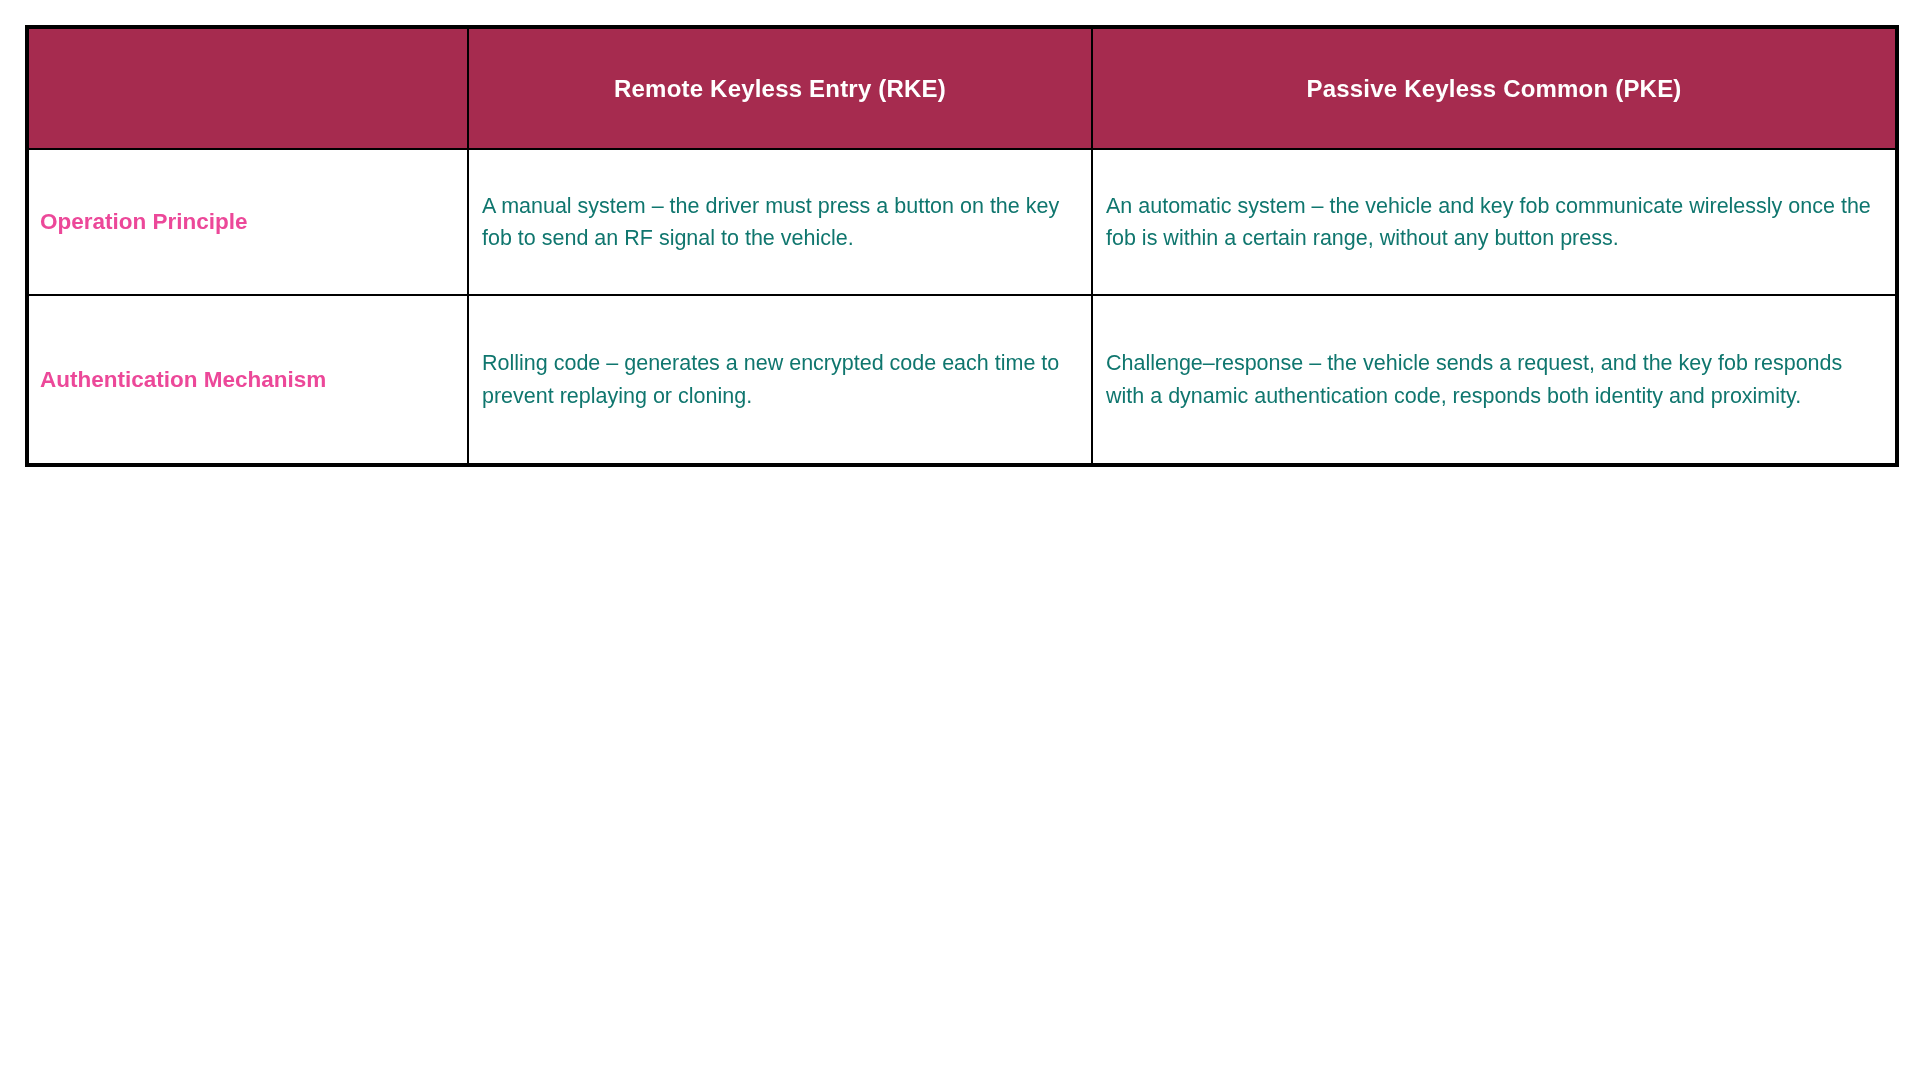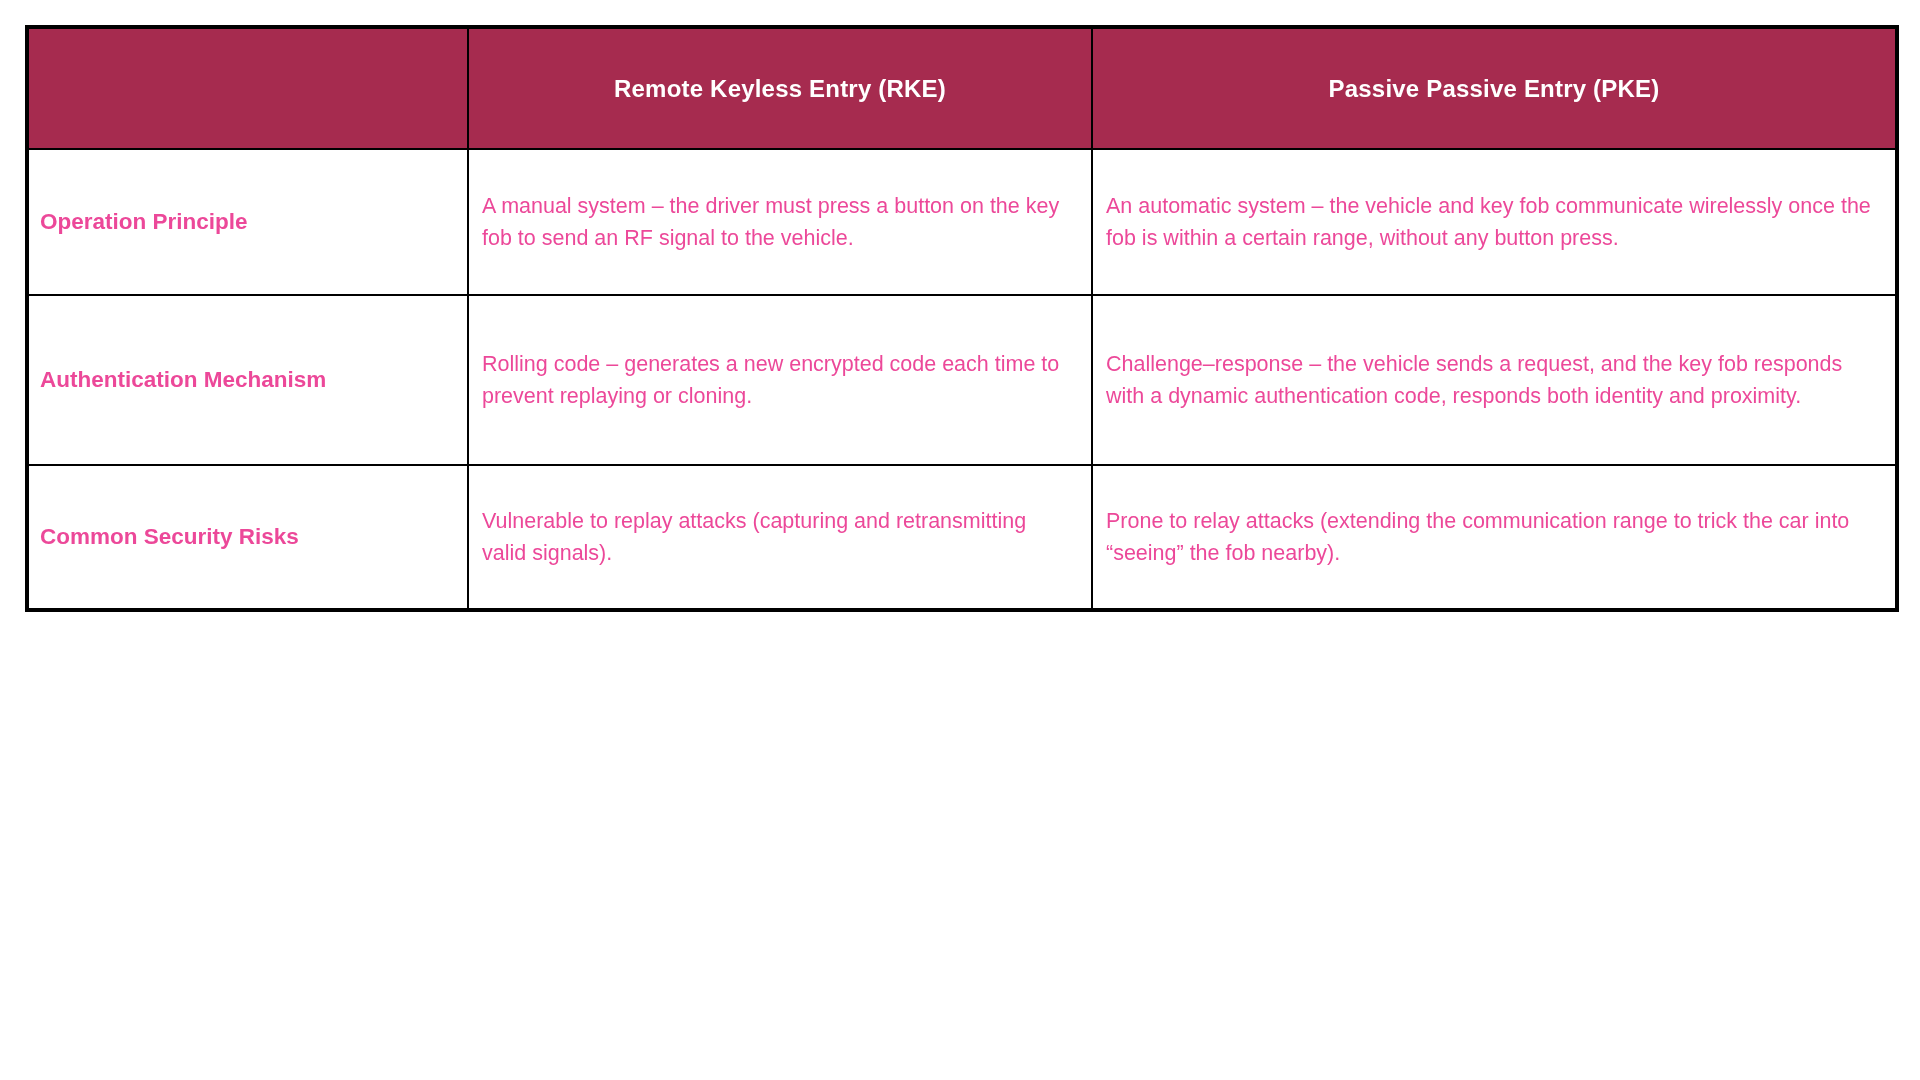--- a/index.html
+++ b/index.html
@@ -45,21 +45,21 @@
   td.label-cell {
     font-size: 22.5px;
     font-weight: bold;
     color: #ec4899;
     text-align: left;
     padding: 10px 14px 10px 11px;
     line-height: 30px;
   }
   td.body-cell {
     font-size: 21.5px;
-    color: #ec4899;
+    color: #0f766e;
     text-align: left;
     padding: 12px 18px 12px 13px;
     line-height: 32.5px;
   }
   tr.r1 td { height: 146px; }
   tr.r2 td { height: 154px; }
   tr.r3 td { height: 170px; }
   tr.r4 td { height: 135px; }
   tr.r5 td { height: 145px; }
   tr.r6 td { height: 152px; }
@@ -71,32 +71,27 @@
   <table class="cmp">
     <colgroup>
       <col class="c-label">
       <col class="c-rke">
       <col class="c-pke">
     </colgroup>
     <tbody>
       <tr class="head-row">
         <th></th>
         <th>Remote Keyless Entry (RKE)</th>
-        <th>Passive Passive Entry (PKE)</th>
+        <th>Passive Keyless Common (PKE)</th>
       </tr>
       <tr class="r1">
         <td class="label-cell">Operation Principle</td>
         <td class="body-cell">A manual system – the driver must press a button on the key fob to send an RF signal to the vehicle.</td>
         <td class="body-cell">An automatic system – the vehicle and key fob communicate wirelessly once the fob is within a certain range, without any button press.</td>
       </tr>
       <tr class="r3">
         <td class="label-cell">Authentication Mechanism</td>
         <td class="body-cell">Rolling code – generates a new encrypted code each time to prevent replaying or cloning.</td>
         <td class="body-cell">Challenge–response – the vehicle sends a request, and the key fob responds with a dynamic authentication code, responds both identity and proximity.</td>
       </tr>
-      <tr class="r5">
-        <td class="label-cell">Common Security Risks</td>
-        <td class="body-cell">Vulnerable to replay attacks (capturing and retransmitting valid signals).</td>
-        <td class="body-cell">Prone to relay attacks (extending the communication range to trick the car into “seeing” the fob nearby).</td>
-      </tr>
     </tbody>
   </table>
 </div>
 
 </body></html>

